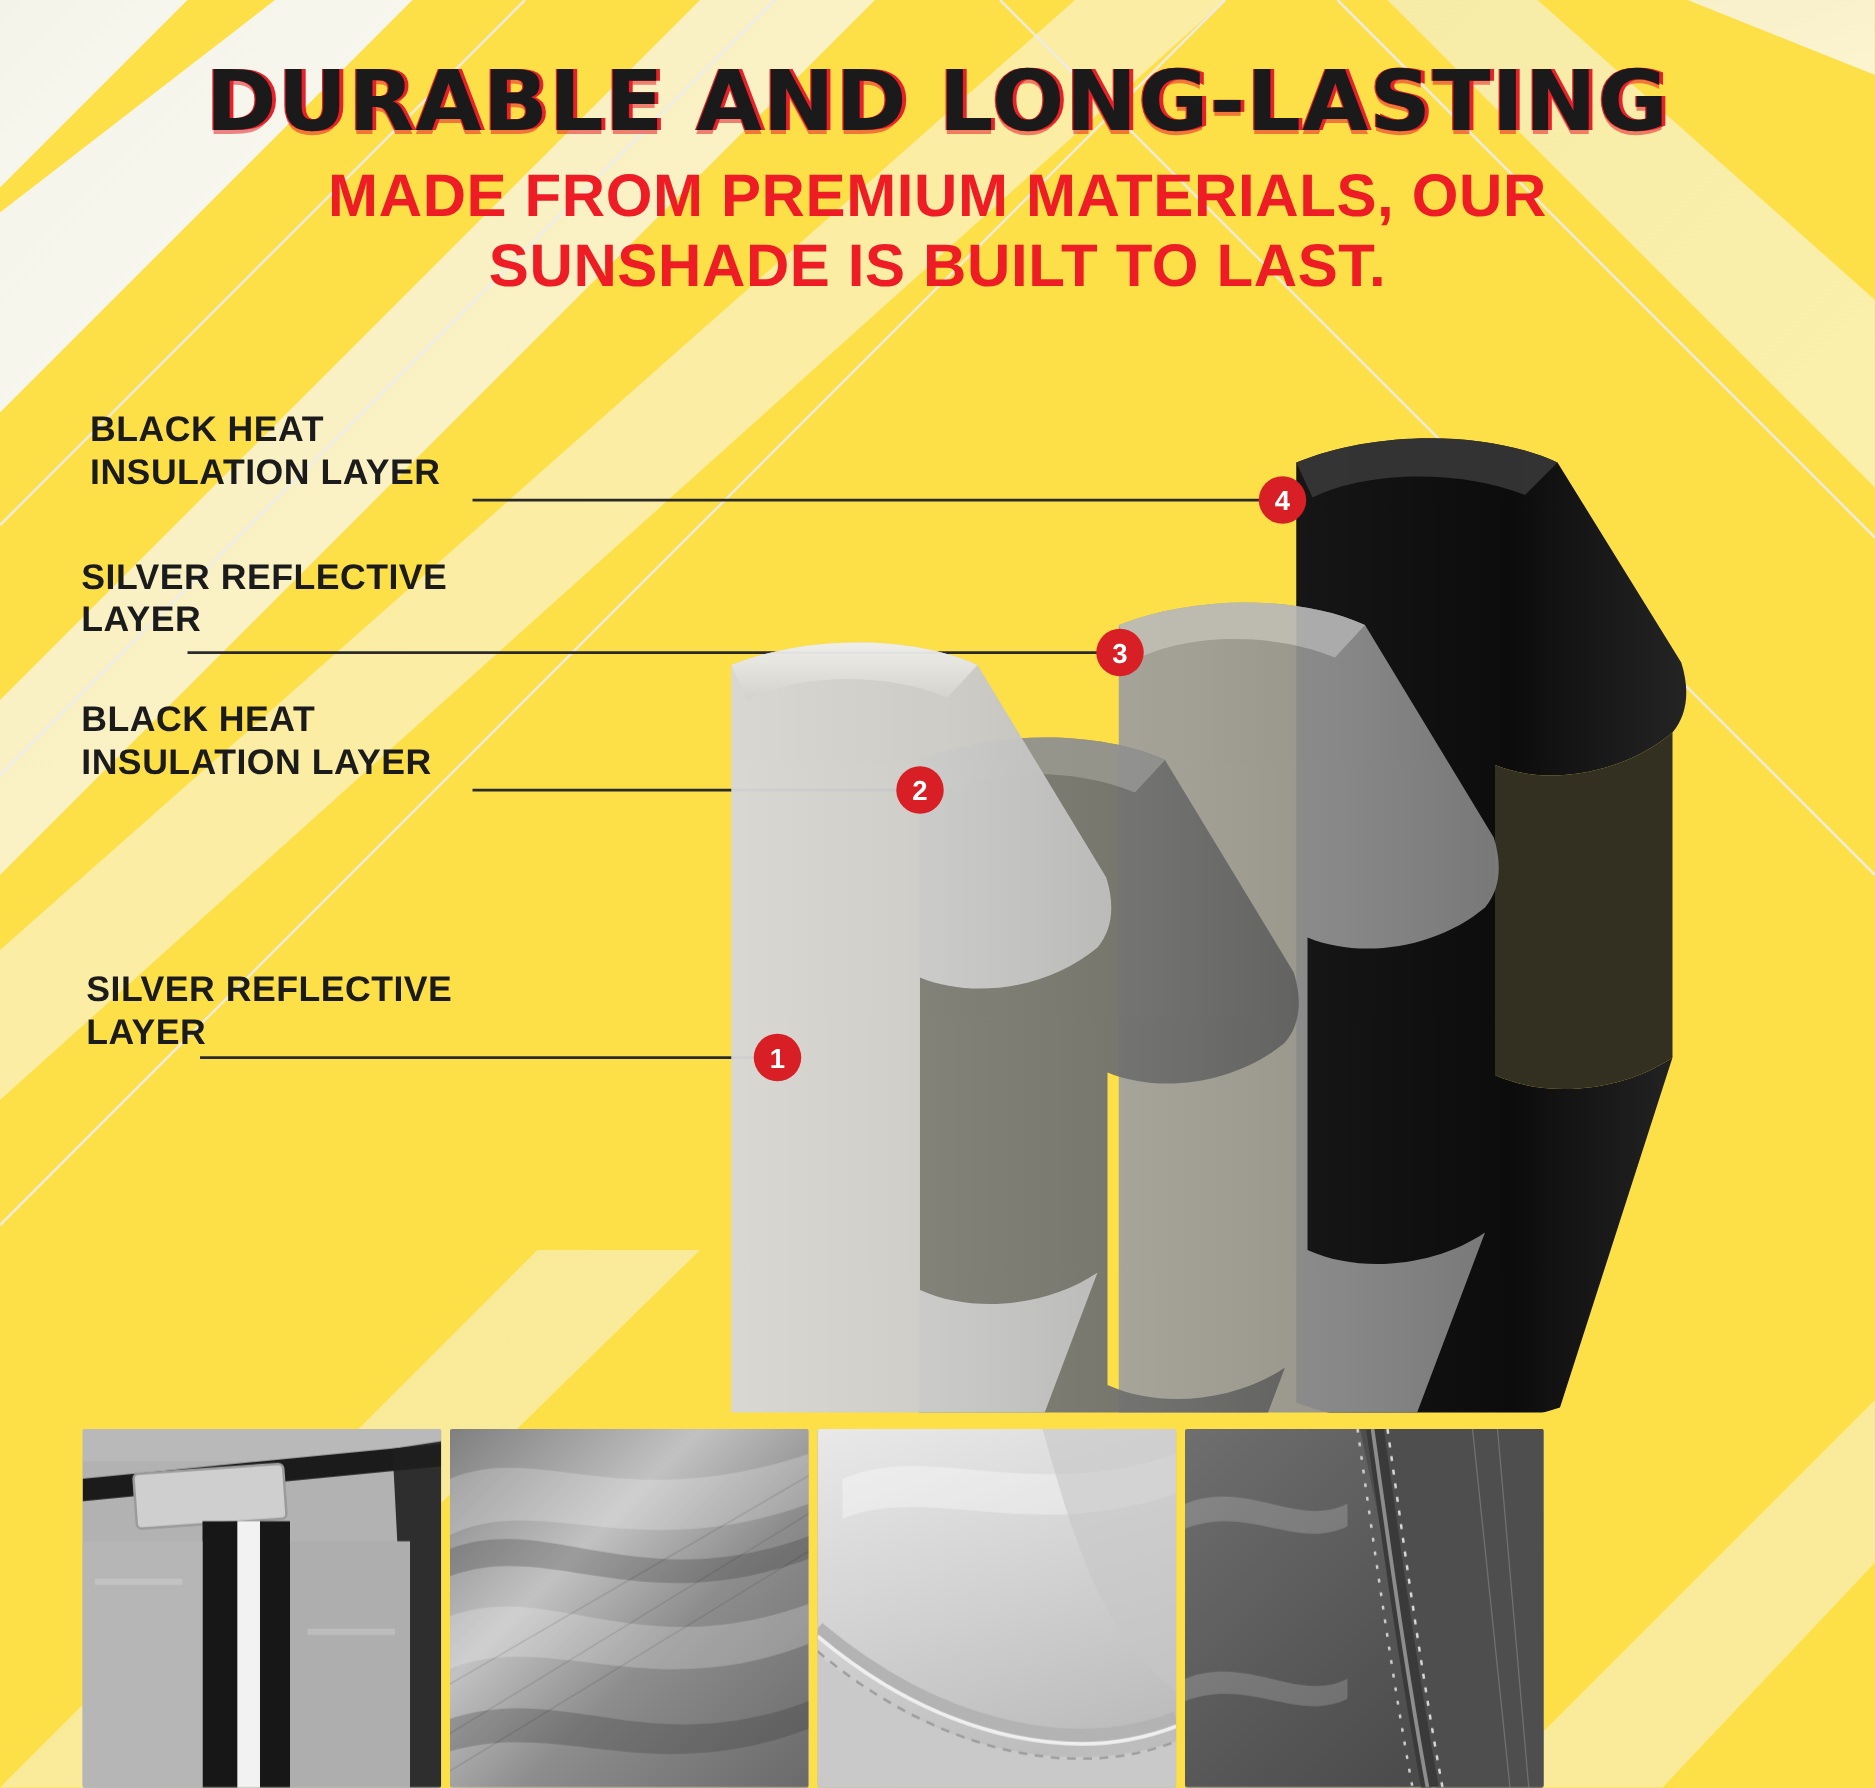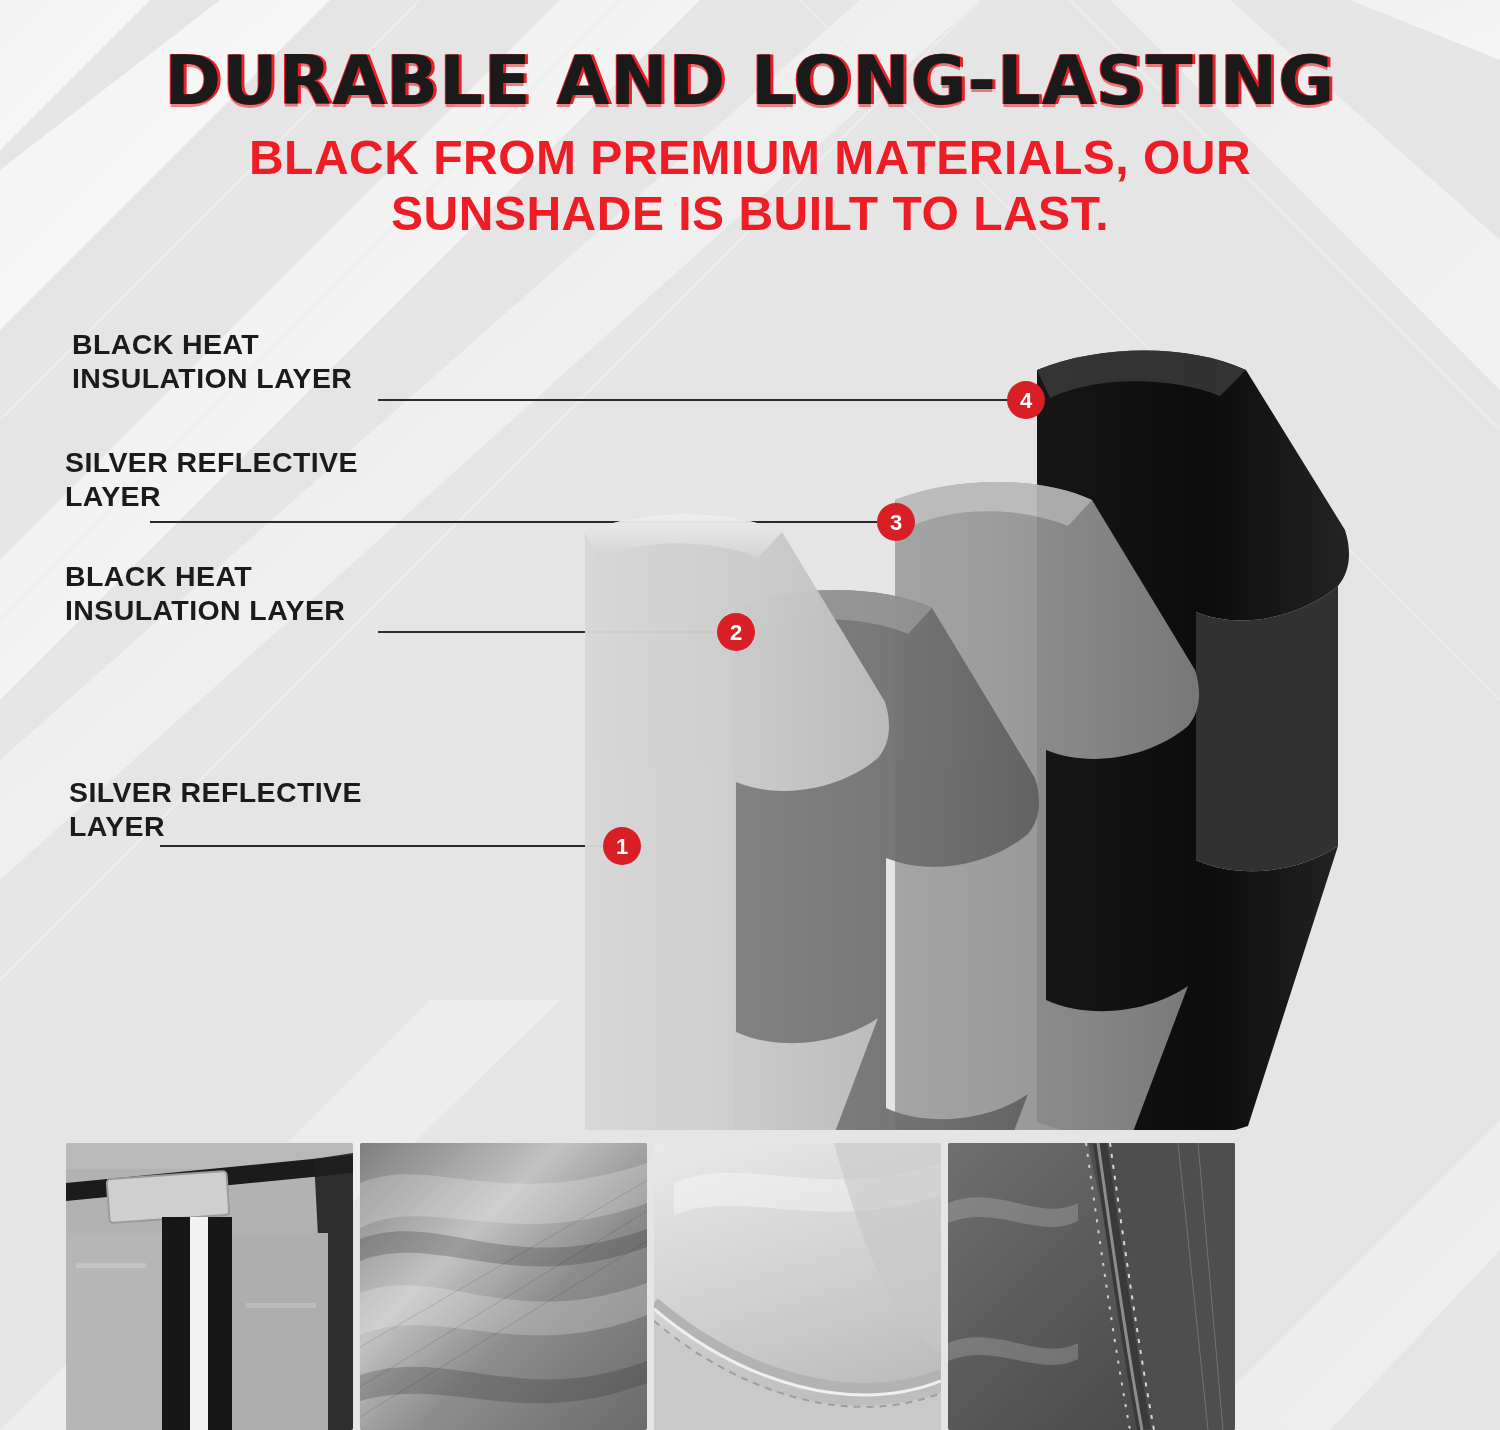--- a/index.html
+++ b/index.html
@@ -9,21 +9,21 @@
   }
   body {
     font-family: "Liberation Sans", sans-serif;
     -webkit-font-smoothing: antialiased;
   }
   #page {
     position: relative;
     width: 1500px;
     height: 1430px;
     overflow: hidden;
-    background: #e5e5e5;
+    background: #fde047;
   }
 
   
   .bg-chevrons {
     position: absolute;
     inset: 0;
     overflow: hidden;
     pointer-events: none;
   }
   .bg-chevrons svg { display: block; }
@@ -138,21 +138,21 @@
         <polyline points="0,620 620,0"></polyline>
         <polyline points="0,980 980,0"></polyline>
         <polyline points="1500,430 1070,0"></polyline>
         <polyline points="1500,700 800,0"></polyline>
       </g>
     </svg>
   </div>
 
   <div class="headline-wrap">
     <h1 class="headline">DURABLE AND LONG-LASTING</h1>
-    <div class="subhead">BLACK FROM PREMIUM MATERIALS, OUR SUNSHADE IS BUILT TO LAST.</div>
+    <div class="subhead">MADE FROM PREMIUM MATERIALS, OUR SUNSHADE IS BUILT TO LAST.</div>
   </div>
 
   <div class="diagram">
 
     <svg width="1500" height="830" viewBox="0 0 1500 830">
       <defs>
         <linearGradient id="g1" x1="0" y1="0" x2="1" y2="0">
           <stop offset="0%" stop-color="#d7d7d7"></stop>
           <stop offset="55%" stop-color="#cccccc"></stop>
           <stop offset="100%" stop-color="#bdbdbd"></stop>

